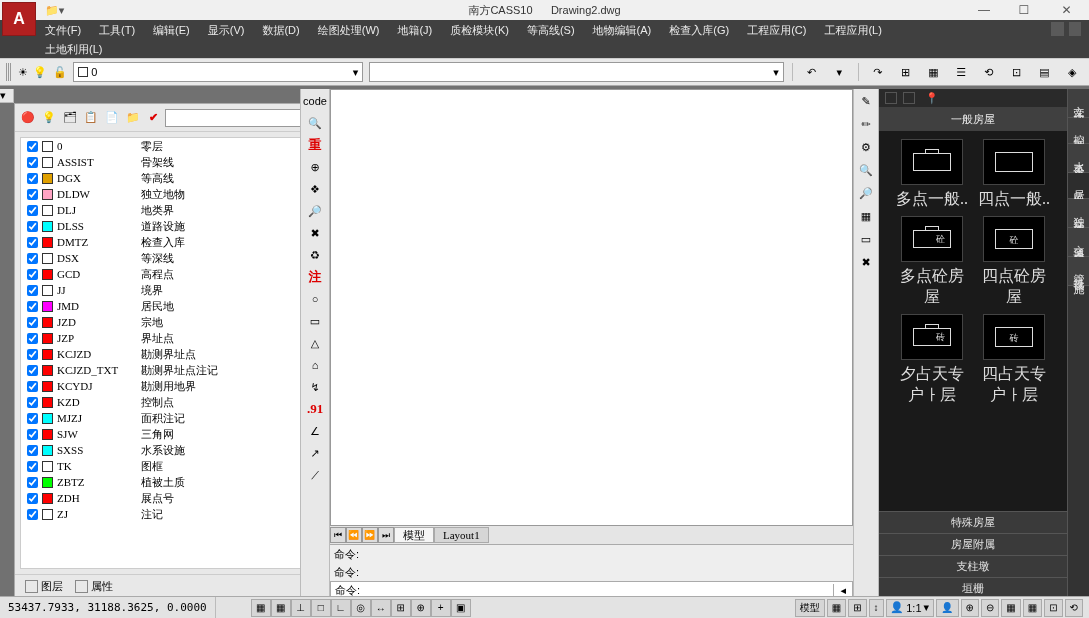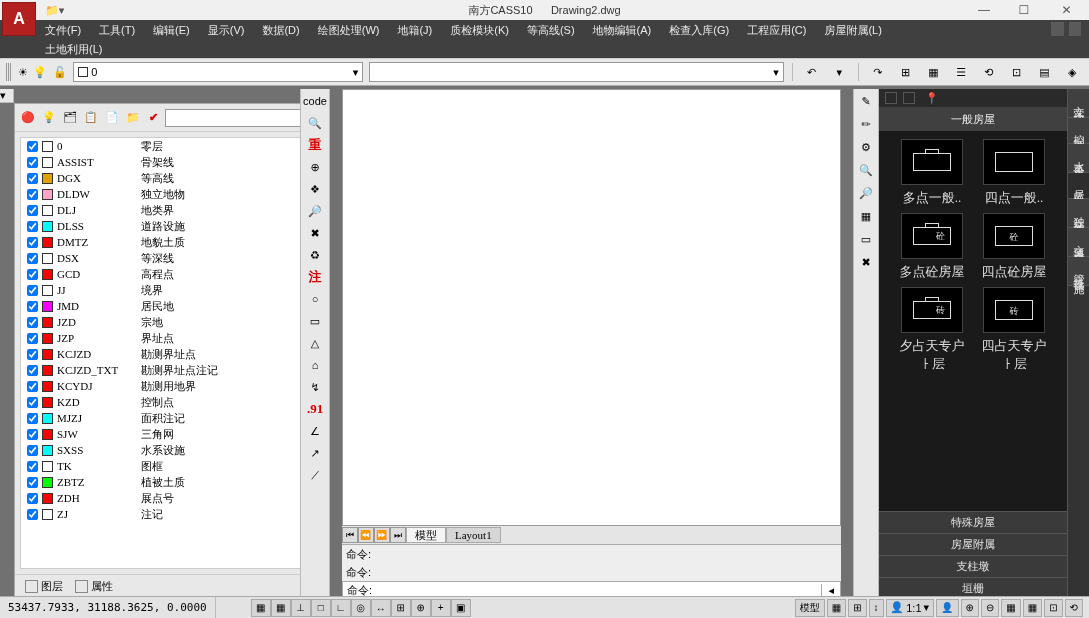--- a/index.html
+++ b/index.html
@@ -42,21 +42,21 @@
 .layer-row { display:flex; align-items:center; height:16px; padding-left:6px; gap:4px; }
 .layer-row input[type=checkbox]{ width:11px; height:11px;}
 .layer-sw { width:11px; height:11px; border:1px solid #333;}
 .layer-name { min-width: 80px; font-family: "SimSun"; }
 .layer-desc { font-family: "SimSun"; }
 .panel-tabs { height:24px; border-top:1px solid #ccc; display:flex; align-items:center; gap:12px; padding-left:10px;}
 .panel-tab { display:flex; align-items:center; gap:3px; cursor:pointer;}
 .panel-tab .ico{ width:13px; height:13px; border:1px solid #888;}
 
 
-.center-col { flex:1; display:flex;gap:12px; }
+.center-col { flex:1; display:flex; }
 .v-toolbar { width: 30px; background:#e8e8e8; border-right:1px solid #bbb; border-left:1px solid #bbb; display:flex; flex-direction:column; align-items:center; padding-top:2px; gap:2px;}
 .v-btn { width:24px; height:20px; display:flex; align-items:center; justify-content:center; border:1px solid transparent; font-size:11px;}
 .v-btn.red { color:#d00; font-weight:bold; font-family:"SimSun"; font-size:13px;}
 .drawing-wrap { flex:1; display:flex; flex-direction:column; background:#717171;}
 .canvas-area { flex:1; background:#fff; border:1px solid #999; margin: 0;}
 .model-tabs { height:18px; background:#e5e5e5; display:flex; align-items:center;}
 .mt-btn { width:16px; height:16px; border:1px solid #999; background:#ddd; display:flex; align-items:center; justify-content:center; font-size:9px;}
 .mt-tab { padding: 1px 8px; background:#d6d6d6; border:1px solid #aaa; font-family:"SimSun"; height:16px; display:flex; align-items:center;}
 .mt-tab.active{ background:#f5f5f5;}
 .cmd-area { background:#eee; border-top:1px solid #aaa;}
@@ -70,21 +70,21 @@
 .right-palette-wrap { width: 210px; background:#333; display:flex;}
 .palette-main { flex:1; display:flex; flex-direction:column;}
 .palette-tabs-top { height:18px; background:#2a2a2a; display:flex; align-items:center; color:#ccc; padding-left:6px; gap:6px;}
 .palette-tabs-top .pico{ width:12px; height:12px; border:1px solid #555;}
 .palette-header { height:24px; background:#404040; color:#eaeaea; display:flex; align-items:center; justify-content:center; font-family:"SimSun";}
 .palette-body { flex:1; background:#1a1a1a; padding:8px; display:flex; flex-direction:column; gap:6px; overflow:hidden;}
 .pb-row { display:flex; gap:10px; justify-content:center;}
 .pb-cell { width:72px; display:flex; flex-direction:column; align-items:center; gap:4px;}
 .pb-thumb { width:62px; height:46px; background:#000; border:1px solid #444; display:flex; align-items:center; justify-content:center;}
 .pb-thumb .shape { border:1px solid #ddd;}
-.pb-label { color:#ddd; font-size:13px; font-family:"SimSun"; text-align:center;}
+.pb-label { color:#ddd; font-size:16px; font-family:"SimSun"; text-align:center;}
 .palette-folding { background:#3a3a3a; color:#e2e2e2; height:22px; display:flex; align-items:center; justify-content:center; border-top:1px solid #555; font-family:"SimSun"; cursor:pointer;}
 .side-tabs { width:22px; background:#333; display:flex; flex-direction:column; border-left:1px solid #555;}
 .side-tab { flex:0 0 auto; color:#e6e6e6; writing-mode: vertical-rl; text-orientation: upright; padding:8px 3px; font-size:11px; border-bottom:1px solid #555; background:#404040; display:flex; align-items:center; justify-content:center; cursor:pointer; font-family:"SimSun"; letter-spacing:3px;}
 .side-tab.active { background:#2d2d2d;}
 
 
 .status-bar { position:absolute; bottom:0; left:0; right:0; height:22px; background:#e3e3e3; border-top:1px solid #aaa; display:flex; align-items:center; font-size:11px;gap:30px;}
 .status-coords { padding: 0 8px; border-right:1px solid #bbb; height:100%; display:flex; align-items:center; font-family: monospace;}
 .sb-btns { display:flex; gap:0; margin-left:5px;}
 .sb-btn { width:20px; height:18px; border:1px solid #aaa; background:#d6d6d6; display:flex; align-items:center; justify-content:center; font-size:10px;}
@@ -124,21 +124,21 @@
     <span class="menu-item">编辑(E)</span>
     <span class="menu-item">显示(V)</span>
     <span class="menu-item">数据(D)</span>
     <span class="menu-item">绘图处理(W)</span>
     <span class="menu-item">地籍(J)</span>
     <span class="menu-item">质检模块(K)</span>
     <span class="menu-item">等高线(S)</span>
     <span class="menu-item">地物编辑(A)</span>
     <span class="menu-item">检查入库(G)</span>
     <span class="menu-item">工程应用(C)</span>
-    <span class="menu-item">房屋附属(L)</span>
+    <span class="menu-item">工程应用(L)</span>
   </div>
 <div class="menu-bar2" id="menu-bar2">
     <span class="menu-item">土地利用(L)</span>
   </div>
 <div class="menu-help">
   <div class="menu-help-btn"></div>
   <div class="menu-help-btn"></div>
 </div>
 
 <div class="toolbar-row">
@@ -219,21 +219,21 @@
           <div class="layer-row">
             <input type="checkbox" checked="" style="">
     <span class="layer-sw" style="background:#00ffff"></span>
     <span class="layer-name">DLSS</span>
     <span class="layer-desc">道路设施</span>
           </div>
           <div class="layer-row">
             <input type="checkbox" checked="" style="">
     <span class="layer-sw" style="background:#ff0000"></span>
     <span class="layer-name">DMTZ</span>
-    <span class="layer-desc">地貌土质</span>
+    <span class="layer-desc">检查入库</span>
           </div>
           <div class="layer-row">
             <input type="checkbox" checked="" style="">
     <span class="layer-sw" style="background:#ffffff"></span>
     <span class="layer-name">DSX</span>
     <span class="layer-desc">等深线</span>
           </div>
           <div class="layer-row">
             <input type="checkbox" checked="" style="">
     <span class="layer-sw" style="background:#ff0000"></span>

